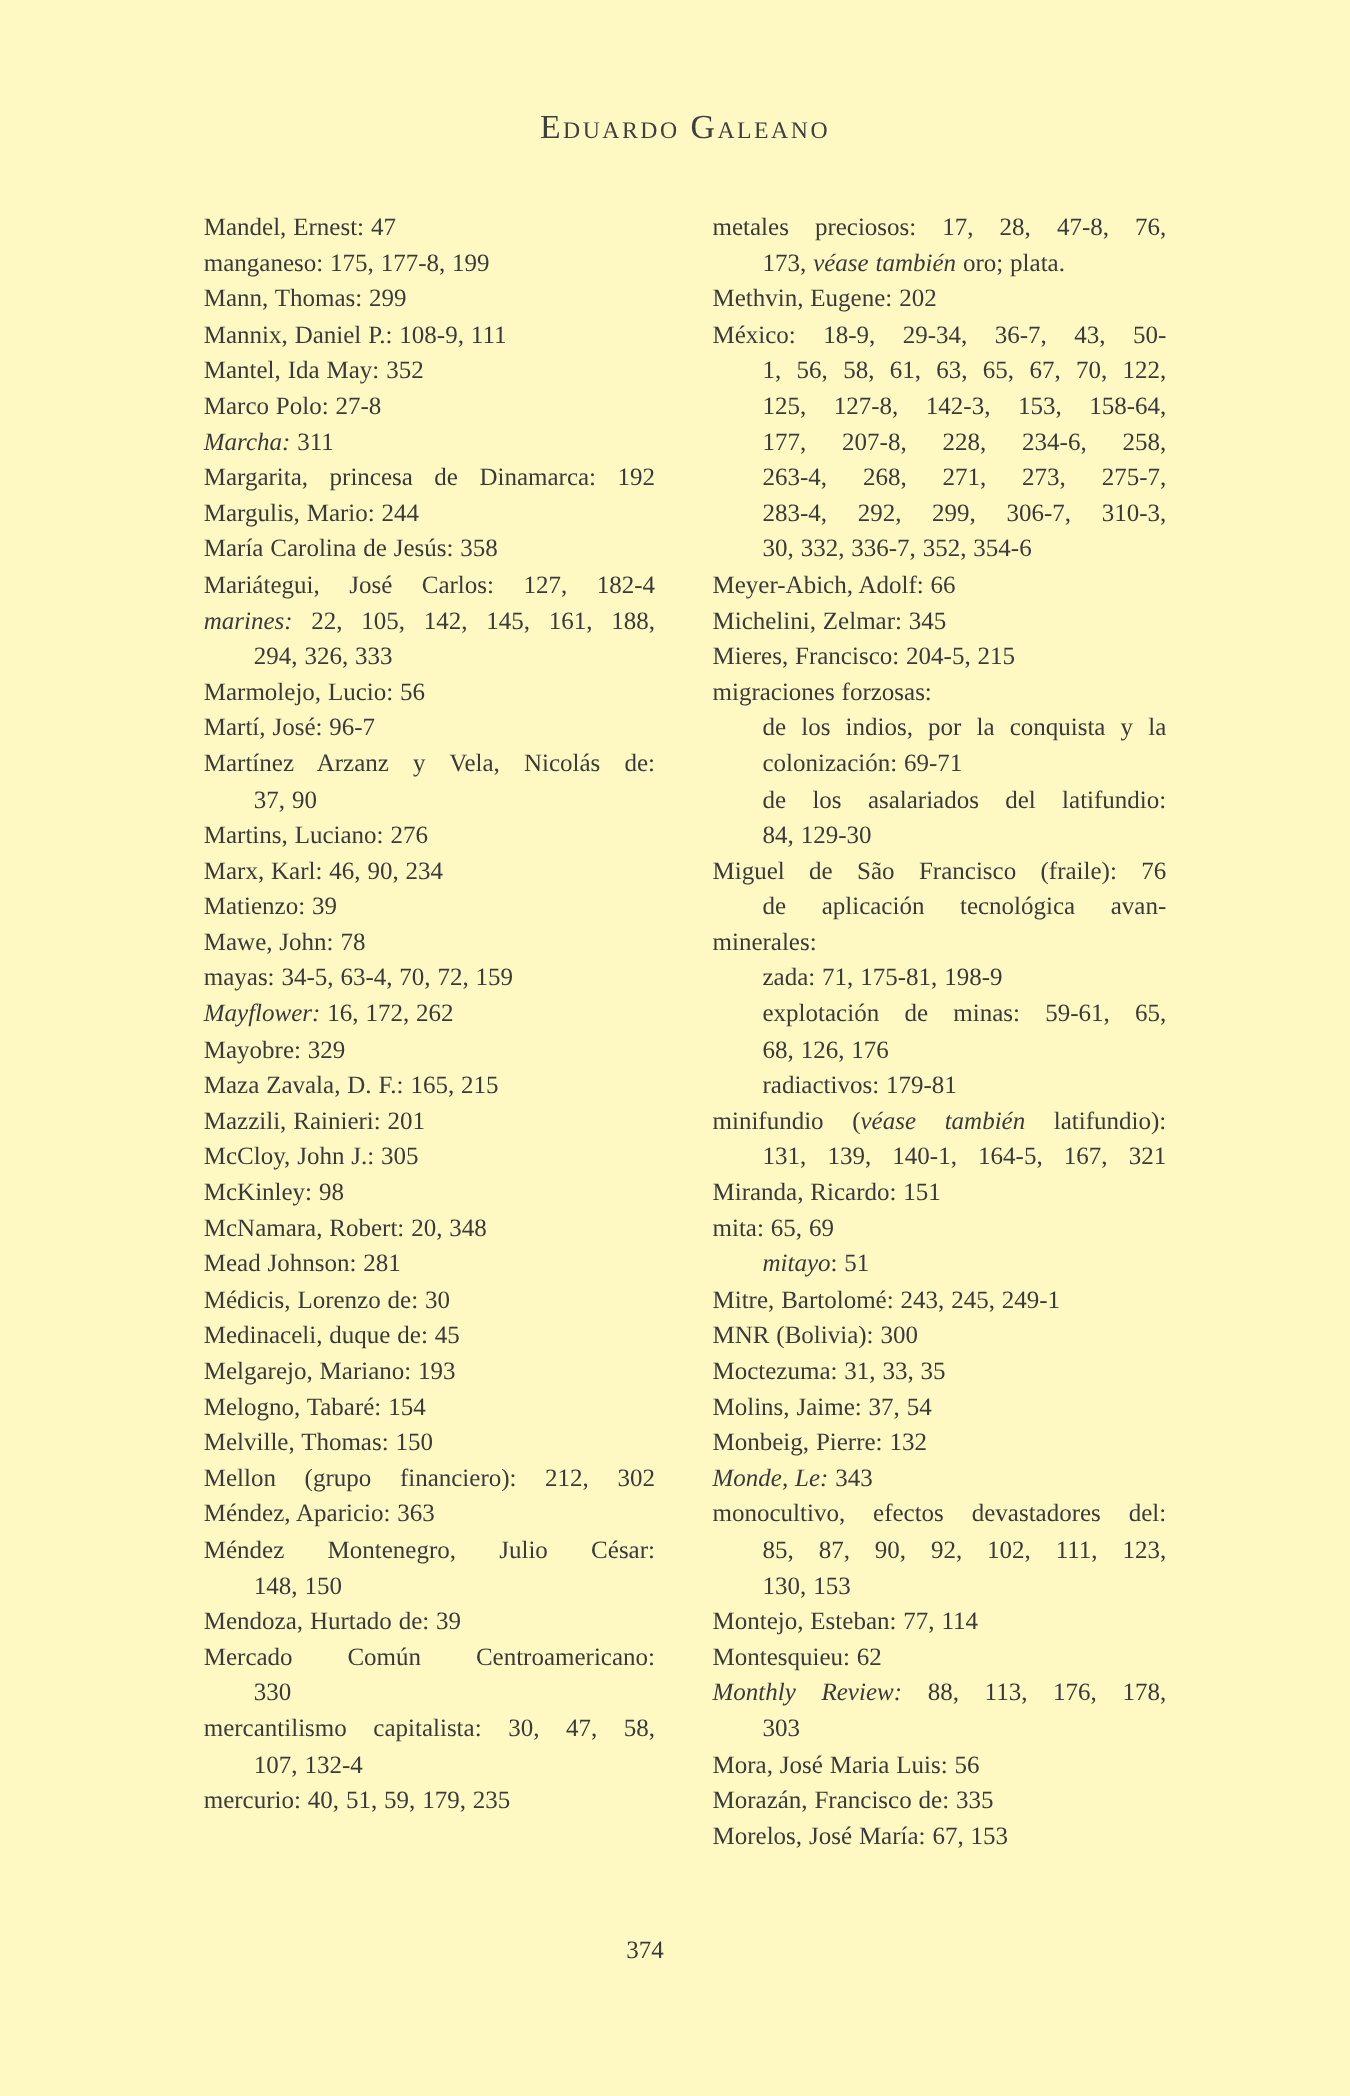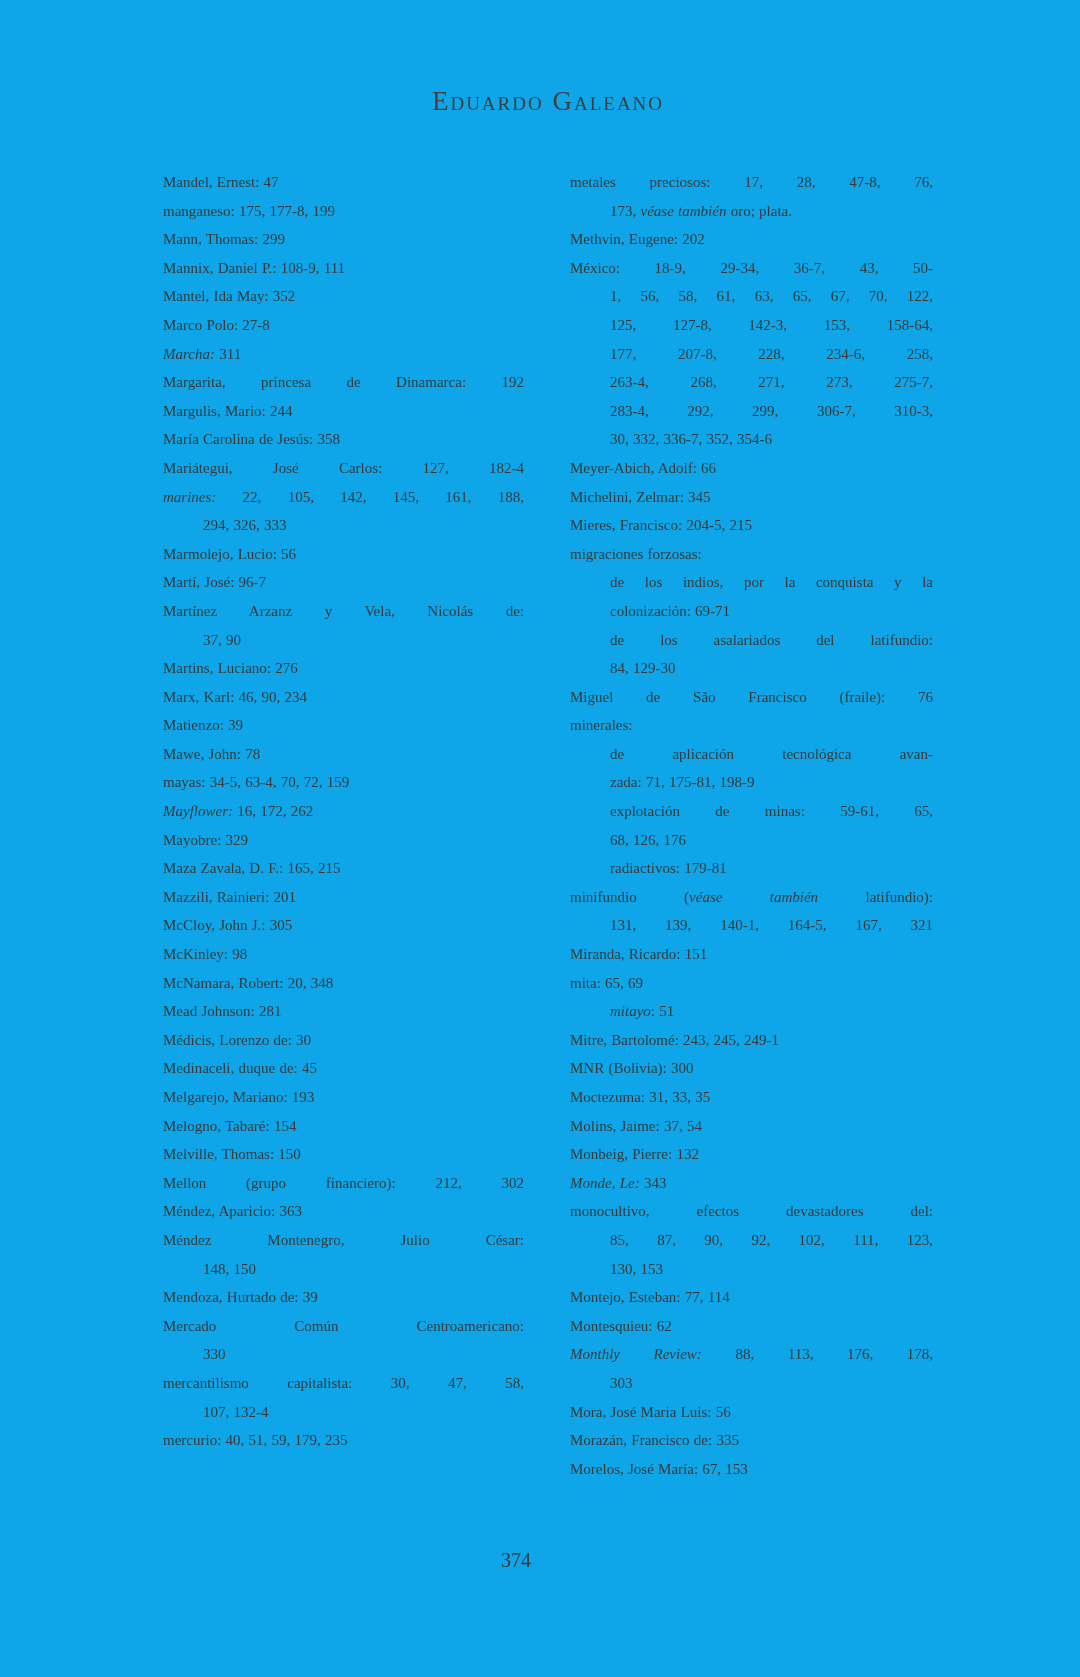--- a/index.html
+++ b/index.html
@@ -4,40 +4,40 @@
 <style>
   html, body {
     margin: 0;
     padding: 0;
     background: #ffffff;
   }
   .page {
     position: relative;
     width: 1080px;
     height: 1677px;
-    background: #0ea5e9;
+    background: #fef9c3;
     font-family: "Liberation Serif", serif;
     color: #3a3a3a;
     overflow: hidden;
   }
   .running-header {
     position: absolute;
     top: 86px;
     left: 163px;
     width: 770px;
     text-align: center;
     font-variant: small-caps;
     font-size: 27px;
     letter-spacing: 2px;
     color: #3f3f3f;
   }
   .col {
     position: absolute;
     top: 168px;
-    font-size: 15px;
+    font-size: 20px;
     line-height: 28.6px;
     word-spacing: 0.5px;
   }
   .col-left  { left: 163px; width: 361px; }
   .col-right { left: 570px; width: 363px; }
   .line { white-space: nowrap; }
   .line.ind { padding-left: 40px; }
   .line.just {
     white-space: normal;
     text-align: justify;
@@ -121,22 +121,22 @@
       <div class="line ind"><span>30, 332, 336-7, 352, 354-6</span></div>
       <div class="line"><span>Meyer-Abich, Adolf: 66</span></div>
       <div class="line"><span>Michelini, Zelmar: 345</span></div>
       <div class="line"><span>Mieres, Francisco: 204-5, 215</span></div>
       <div class="line"><span>migraciones forzosas:</span></div>
       <div class="line ind just"><span>de los indios, por la conquista y la</span></div>
       <div class="line ind"><span>colonización: 69-71</span></div>
       <div class="line ind just"><span>de los asalariados del latifundio:</span></div>
       <div class="line ind"><span>84, 129-30</span></div>
       <div class="line just"><span>Miguel de São Francisco (fraile): 76</span></div>
+      <div class="line ind just"><span>de aplicación tecnológica avan-</span></div>
       <div class="line"><span>minerales:</span></div>
-      <div class="line ind just"><span>de aplicación tecnológica avan-</span></div>
       <div class="line ind"><span>zada: 71, 175-81, 198-9</span></div>
       <div class="line ind just"><span>explotación de minas: 59-61, 65,</span></div>
       <div class="line ind"><span>68, 126, 176</span></div>
       <div class="line ind"><span>radiactivos: 179-81</span></div>
       <div class="line just"><span>minifundio (</span><span class="it">véase también</span><span> latifundio):</span></div>
       <div class="line ind just"><span>131, 139, 140-1, 164-5, 167, 321</span></div>
       <div class="line"><span>Miranda, Ricardo: 151</span></div>
       <div class="line"><span>mita: 65, 69</span></div>
       <div class="line ind"><span class="it">mitayo</span><span>: 51</span></div>
       <div class="line"><span>Mitre, Bartolomé: 243, 245, 249-1</span></div>

